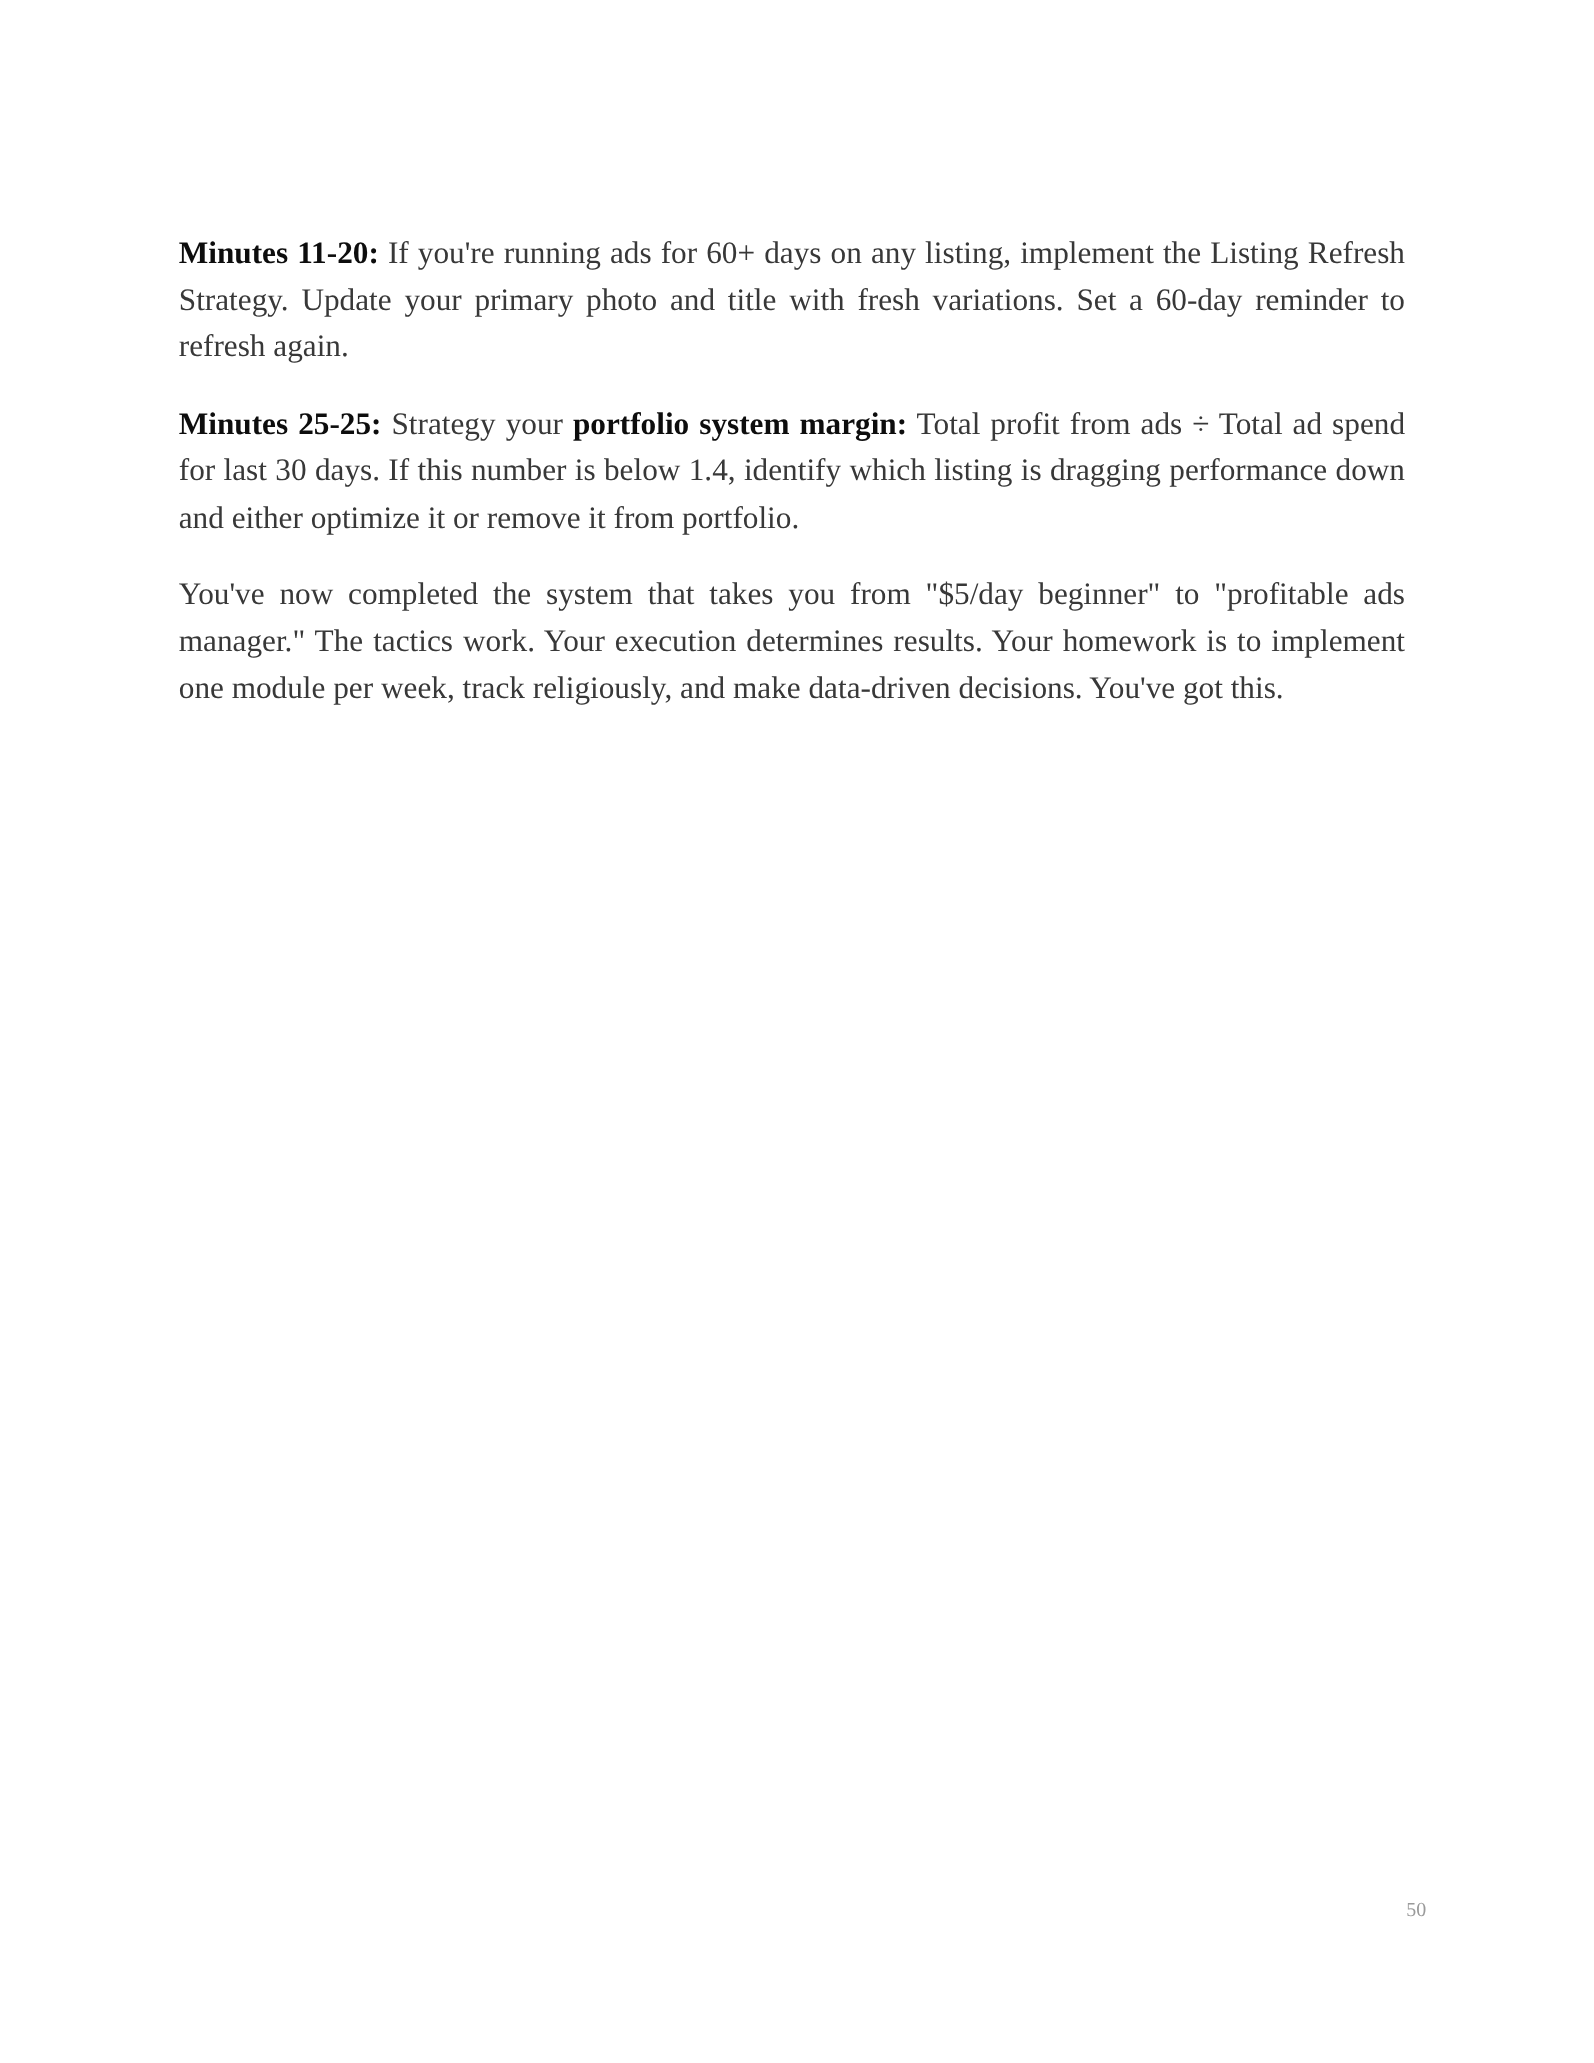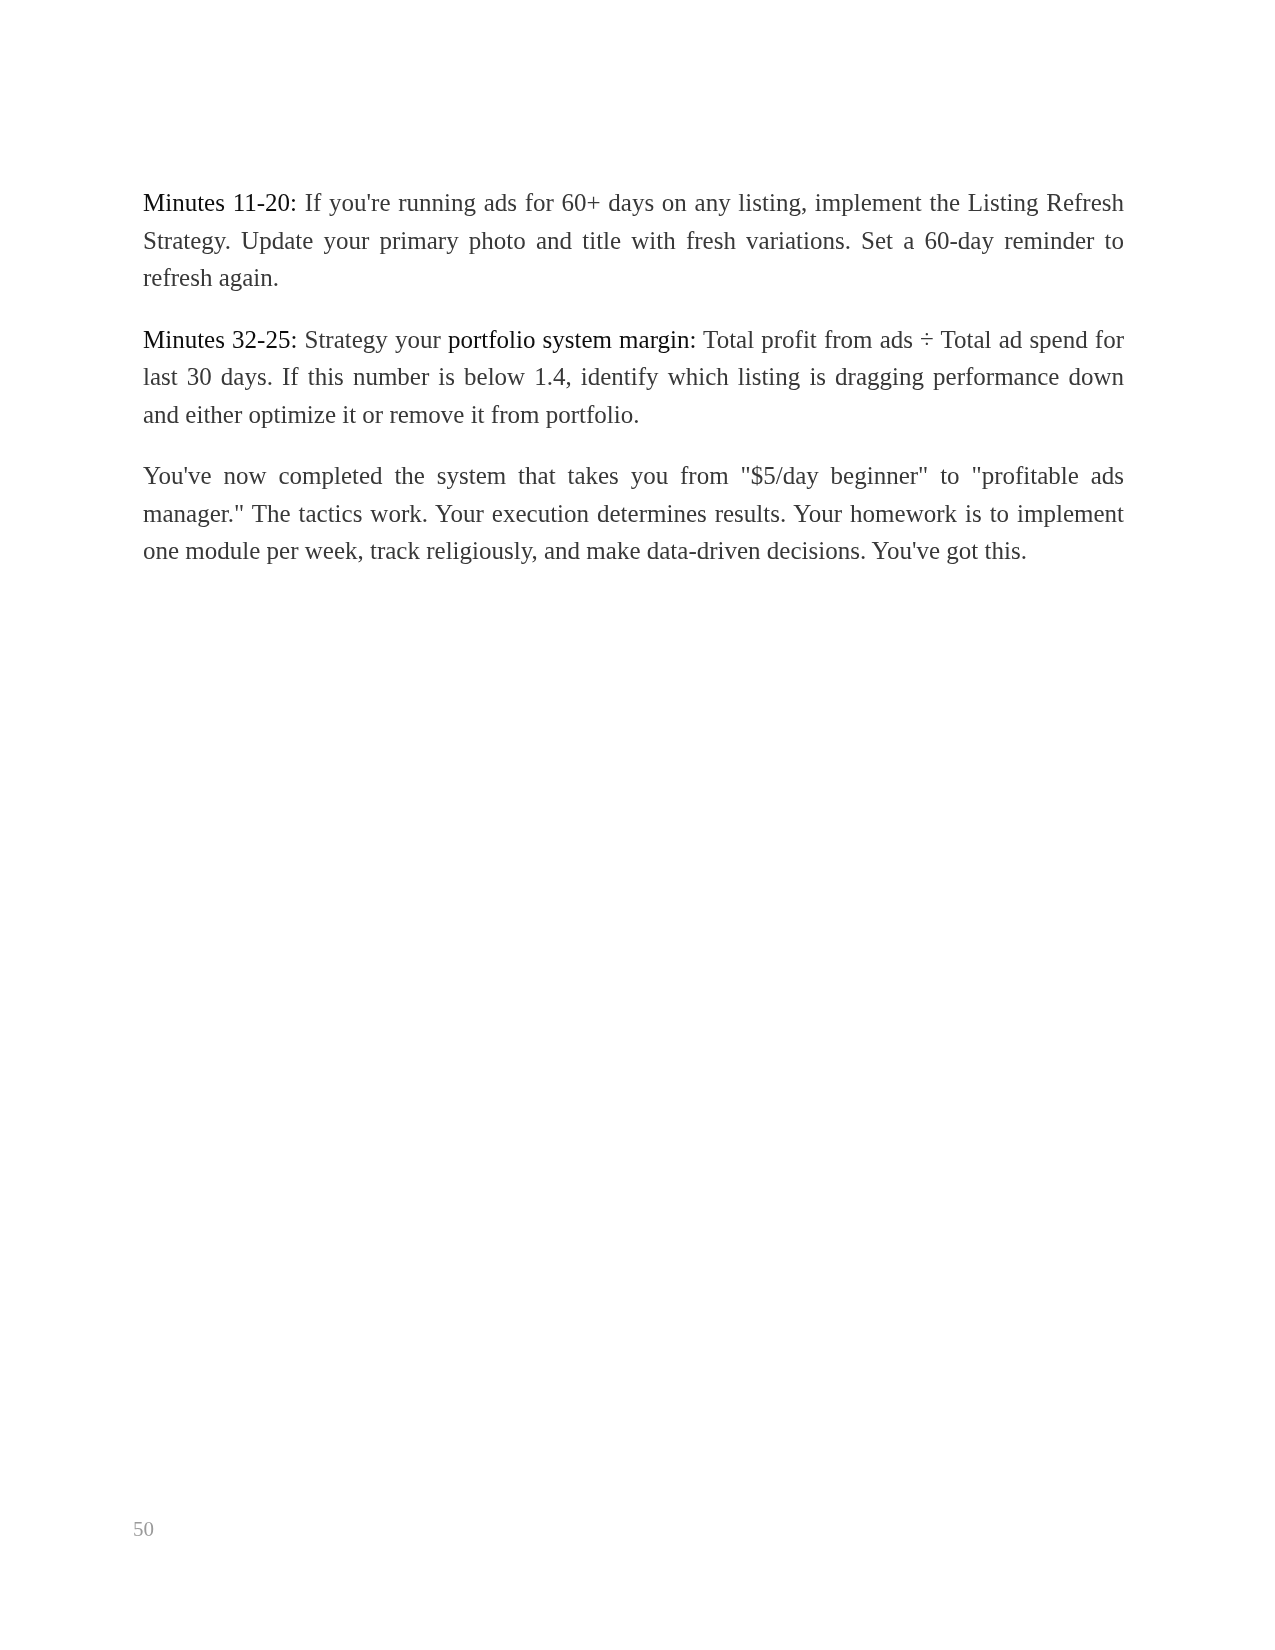--- a/index.html
+++ b/index.html
@@ -29,43 +29,44 @@
     width: 981px;
   }
   .para {
     font-size: 25px;
     line-height: 37.5px;
     color: var(--body-text);
     text-align: justify;
     margin-bottom: 24px;
   }
   .para strong {
-    font-weight: normal;
+    font-weight: bold;
     color: var(--bold-text);
   }
   .page-number {
     position: absolute;
-    left: 133px;
+    left: 160px;
     top: 1516px;
     width: 981px;
-    font-size: 21px;
+    text-align: right;
+    font-size: 16px;
     line-height: 26px;
     color: var(--page-number);
   }
 </style>
 </head>
 <body>
 
 <div class="page">
 
   <div class="doc-body">
 
     <p class="para"><strong>Minutes 11-20:</strong><span> If you're running ads for 60+ days on any listing, implement the Listing Refresh Strategy. Update your primary photo and title with fresh variations. Set a 60-day reminder to refresh again.</span></p>
 
-    <p class="para"><strong>Minutes 32-25:</strong><span> Strategy your </span><strong>portfolio system margin:</strong><span> Total profit from ads ÷ Total ad spend for last 30 days. If this number is below 1.4, identify which listing is dragging performance down and either optimize it or remove it from portfolio.</span></p>
+    <p class="para"><strong>Minutes 25-25:</strong><span> Strategy your </span><strong>portfolio system margin:</strong><span> Total profit from ads ÷ Total ad spend for last 30 days. If this number is below 1.4, identify which listing is dragging performance down and either optimize it or remove it from portfolio.</span></p>
 
 
     <p class="para"><span>You've now completed the system that takes you from "$5/day beginner" to "profitable ads manager." The tactics work. Your execution determines results. Your homework is to implement one module per week, track religiously, and make data-driven decisions. You've got this.</span></p>
 
   </div>
 
   <div class="page-number">50</div>
 
 </div>
 

